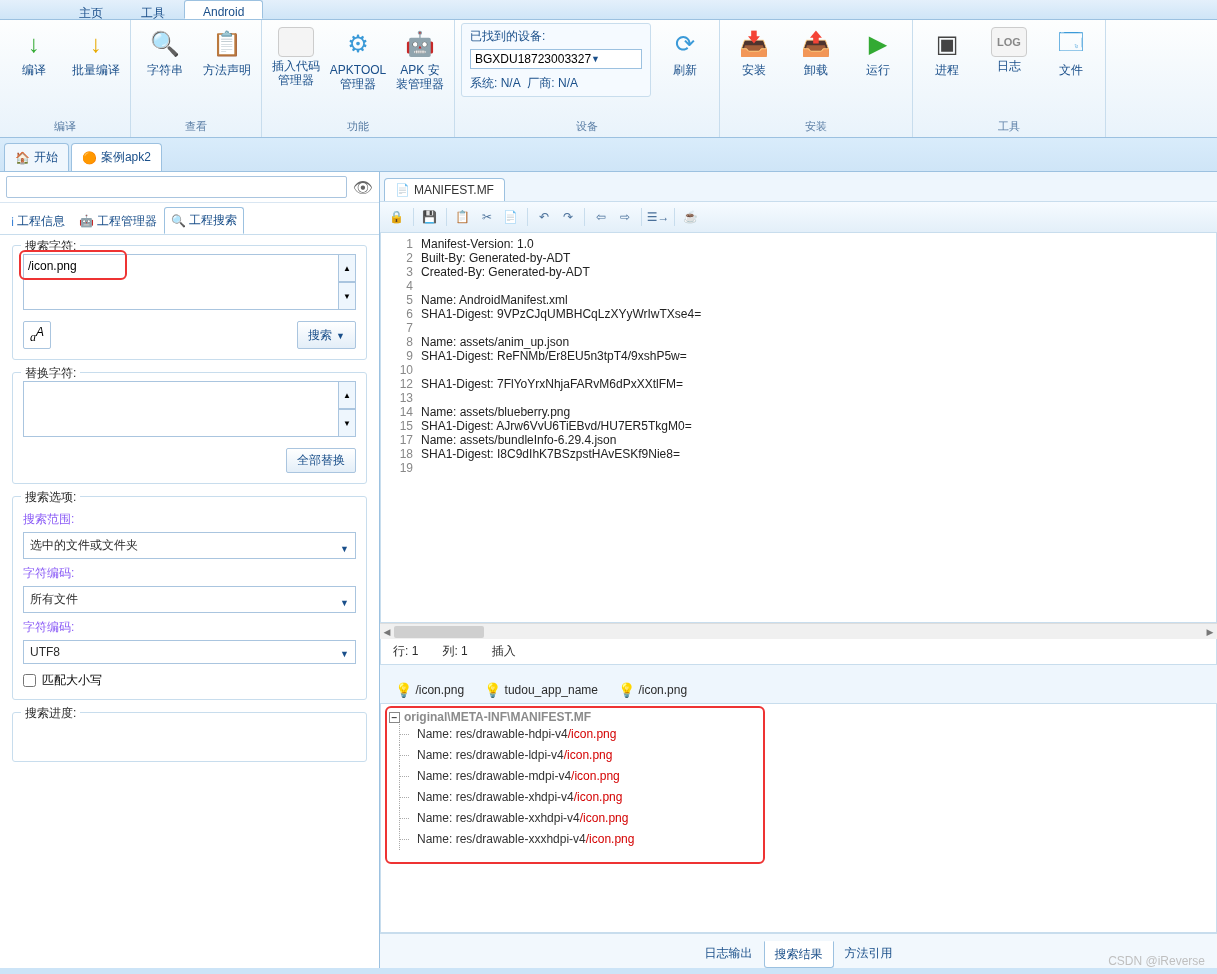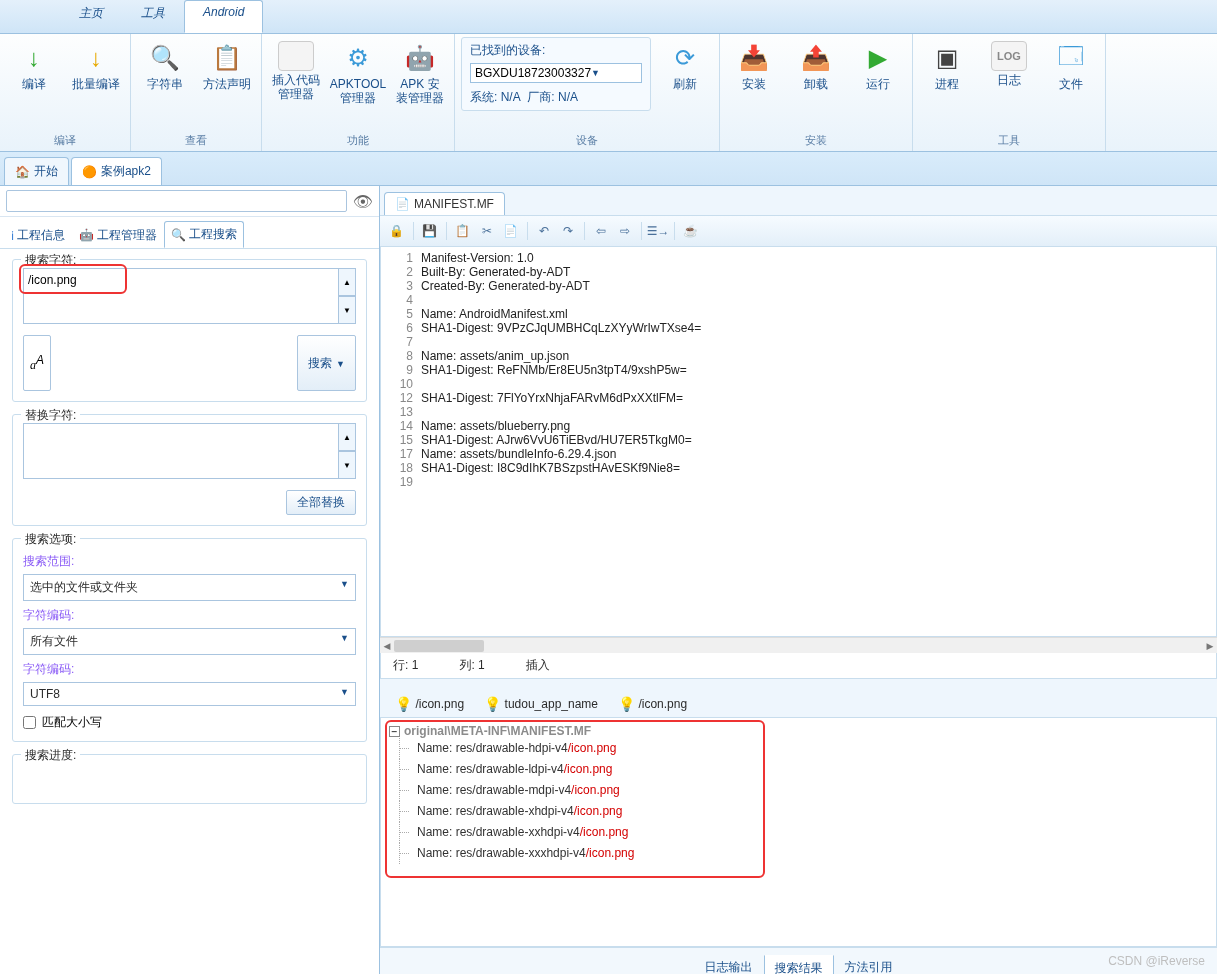--- a/index.html
+++ b/index.html
@@ -1,19 +1,19 @@
 <!DOCTYPE html>
 <html><head>
 <meta charset="utf-8">
 <style>
 * { box-sizing: border-box; margin: 0; padding: 0; font-family: "Microsoft YaHei", Arial, sans-serif; font-size: 12px; }
 body { background: #cce4f7; width: 1217px; height: 974px; overflow: hidden; position: relative; }
 
 
-.top-tabs { display: flex; height: 34px; background: linear-gradient(#e4f0fb,#cfe5f7); border-bottom: 1px solid #9cc1e0; padding-left: 60px; font-style: italic; }
+.top-tabs { display: flex; height: 20px; background: linear-gradient(#e4f0fb,#cfe5f7); border-bottom: 1px solid #9cc1e0; padding-left: 60px; }
 .top-tab { padding: 4px 18px; color: #1a4f8a; cursor: pointer; border: 1px solid transparent; border-bottom: none; }
 .top-tab.active { background: #fff; border: 1px solid #9cc1e0; border-bottom: 1px solid #fff; color: #1a4f8a; border-radius: 3px 3px 0 0; }
 
 
 .ribbon { display: flex; background: linear-gradient(#fdfefe,#e9f3fb); border-bottom: 1px solid #9cc1e0; height: 118px; }
 .ribbon-group { border-right: 1px solid #c8dded; padding: 3px 6px 2px; display: flex; flex-direction: column; }
 .ribbon-group-body { display: flex; flex: 1; align-items: flex-start; gap: 6px; }
 .ribbon-group-label { text-align: center; color: #5a7ea5; font-size: 11px; padding: 1px 0; }
 .rbtn { display: flex; flex-direction: column; align-items: center; justify-content: flex-start; width: 56px; padding: 3px 2px; border: 1px solid transparent; border-radius: 3px; cursor: pointer; }
 .rbtn .ico { width: 34px; height: 34px; display: flex; align-items: center; justify-content: center; font-size: 24px; }
@@ -45,44 +45,44 @@
 .panel { padding: 10px 12px; }
 .fieldset { border:1px solid #c8dded; border-radius:3px; padding:8px 10px 10px; margin-bottom:12px; position:relative; }
 .fieldset .legend { position:absolute; top:-8px; left:8px; background:#fff; padding:0 4px; color:#2b2b2b; }
 .tx-wrap { position:relative; }
 .tx { width:100%; height:56px; border:1px solid #aac5df; resize:none; padding:4px; }
 .spin { position:absolute; right:0; top:0; width:18px; display:flex; flex-direction:column; }
 .spin button { height:28px; border:1px solid #aac5df; background:#eef6fd; font-size:8px; cursor:pointer;}
 .row-btn { display:flex; justify-content:space-between; margin-top:8px; }
 .sm-btn { border:1px solid #aac5df; background:linear-gradient(#fff,#e3eef8); padding:3px 10px; cursor:pointer; color:#1a4f8a; border-radius:2px;}
 .sm-btn .dd { margin-left:4px; font-size:9px;}
-.icon-btn { border:1px solid #aac5df; background:#fff; padding:17px 6px; cursor:pointer; border-radius:2px; font-style:italic; font-family:serif;}
+.icon-btn { border:1px solid #aac5df; background:#fff; padding:3px 6px; cursor:pointer; border-radius:2px; font-style:italic; font-family:serif;}
 
 .redbox { border:2.5px solid #e33; border-radius:6px; position:absolute; pointer-events:none; }
 
 .fld-label { color:#8b5cf6; margin:6px 0 4px; display:block;}
-.combo { width:100%; border:1px solid #aac5df; background:#fff; padding:4px 6px; display:flex; justify-content:space-between; align-items:flex-start; cursor:pointer; color:#2b2b2b;}
+.combo { width:100%; border:1px solid #aac5df; background:#fff; padding:4px 6px; display:flex; justify-content:space-between; align-items:flex-end; cursor:pointer; color:#2b2b2b;}
 .combo .ar { color:#1a4f8a; font-size:9px;}
 .chk { display:flex; align-items:center; gap:6px; margin-top:8px;}
 
 
 .file-tab-row { display:flex; padding:6px 4px 0; background:#eef6fd; }
 .file-tab { display:flex; align-items:center; gap:4px; padding:4px 10px; border:1px solid #9cc1e0; border-bottom:none; background:#fff; border-radius:4px 4px 0 0; color:#333;}
 .editor-toolbar { display:flex; align-items:center; gap:2px; padding:4px 6px; background:linear-gradient(#f6fbff,#e3eff9); border:1px solid #c8dded; border-left:none; border-right:none; }
 .etb { width:22px; height:22px; display:flex; align-items:center; justify-content:center; border:1px solid transparent; border-radius:2px; cursor:pointer; color:#4a709a;}
 .sep { width:1px; height:18px; background:#c8dded; margin:0 3px;}
 .code-area { flex:0 0 auto; background:#fff; border:1px solid #c8dded; border-top:none; margin:0; overflow:auto; position:relative; }
 .code-inner { font-family:"Consolas","Courier New",monospace; font-size:14px; padding:4px 0; }
 .code-line { display:flex; }
 .gutter { width:40px; text-align:right; padding-right:8px; color:#888; user-select:none;}
 .code { white-space:pre; color:#222;}
 .hscroll { height:16px; background:#f0f0f0; border-top:1px solid #ddd; position:relative;}
 .hscroll .thumb { position:absolute; left:14px; top:2px; height:12px; width:90px; background:#cfcfcf; border-radius:2px;}
 .hscroll .arr { position:absolute; top:0; width:14px; height:16px; display:flex; align-items:center; justify-content:center; color:#777; font-size:9px;}
-.status-bar { padding:4px 12px; color:#2b2b2b; background:#fff; border:1px solid #c8dded; border-top:none; display:flex; gap:41px;}
+.status-bar { padding:4px 12px; color:#2b2b2b; background:#fff; border:1px solid #c8dded; border-top:none; display:flex; gap:24px;}
 
 .results-wrap { flex:1; display:flex; flex-direction:column; margin-top:12px;}
 .hint-row { display:flex; gap:6px; padding:2px 8px;}
 .hint { display:flex; align-items:center; gap:3px; color:#2b2b2b; padding:2px 6px; border:1px solid transparent; cursor:pointer;}
 .bulb { color:#f0b000; font-size:14px;}
 .result-box { background:#fff; border:1px solid #c8dded; flex:1; padding:6px 8px; position:relative; overflow:auto;}
 .tree-root { color:#8b8b8b; font-weight:bold; }
 .tree-item { padding-left:28px; color:#333; line-height:21px; position:relative;}
 .tree-item::before { content:""; position:absolute; left:10px; top:0; bottom:0; border-left:1px dotted #aaa;}
 .tree-item::after { content:""; position:absolute; left:10px; top:10px; width:10px; border-top:1px dotted #aaa;}

